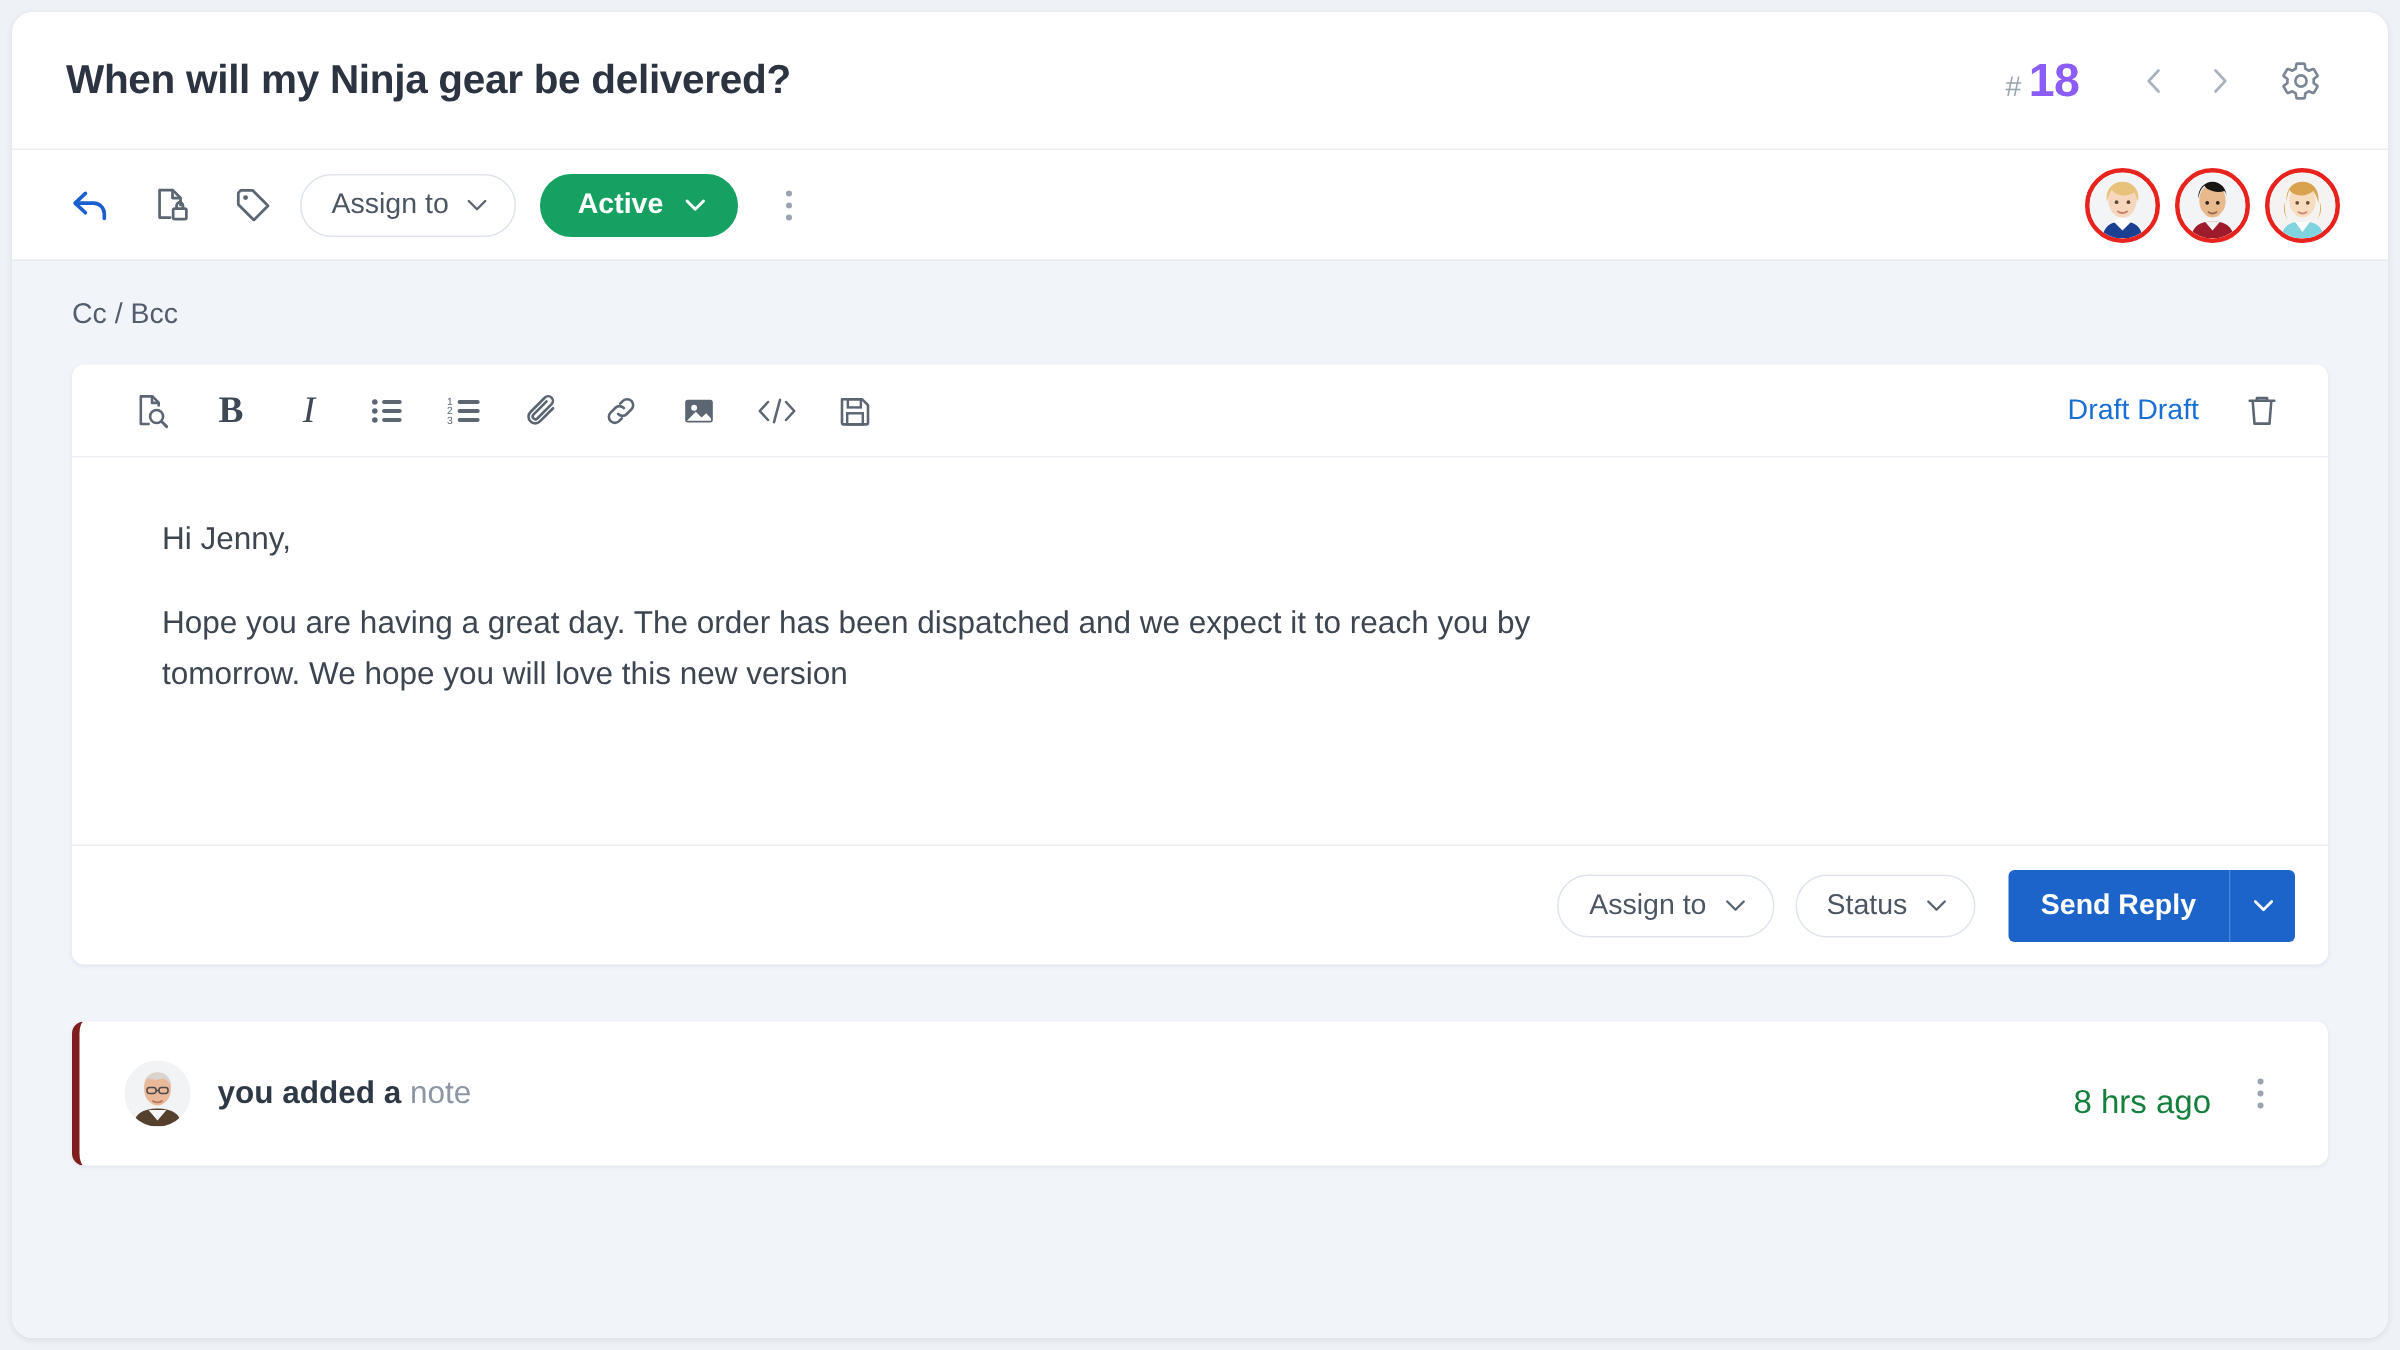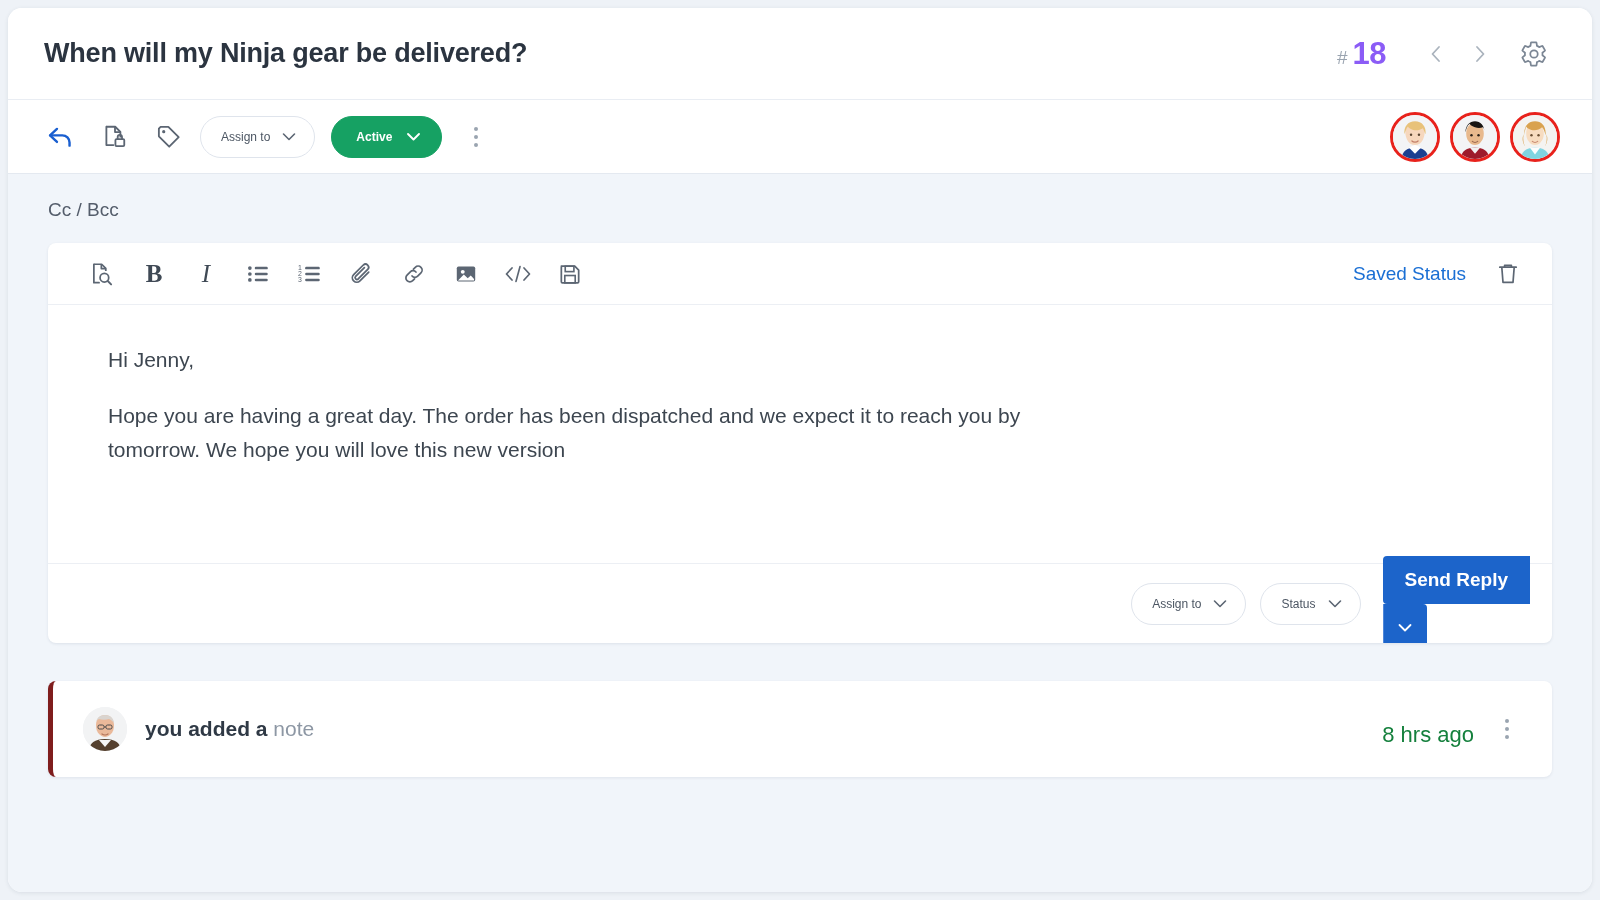--- a/index.html
+++ b/index.html
@@ -89,21 +89,21 @@
   }
   .pill {
     display: inline-flex;
     align-items: center;
     gap: 12px;
     height: 42px;
     padding: 0 18px 0 20px;
     border: 1px solid #dfe4ec;
     border-radius: 21px;
     background: #fff;
-    font-size: 12px;
+    font-size: 19px;
     color: #4c5663;
     cursor: pointer;
     white-space: nowrap;
   }
   .pill.green {
     background: #16a163;
     border-color: #16a163;
     color: #fff;
     font-weight: 700;
     padding: 0 20px 0 24px;
@@ -193,21 +193,21 @@
 
   .composer-footer {
     border-top: 1px solid #eceff4;
     height: 80px;
     display: flex;
     align-items: center;
     justify-content: flex-end;
     padding: 0 22px 0 0;
     gap: 14px;
   }
-  .send-group { display: flex; align-items: flex-start; margin-left: 8px; flex-direction: column; }
+  .send-group { display: flex; align-items: flex-end; margin-left: 8px; }
   .send-main {
     background: #1c64ca;
     color: #fff;
     font-weight: 700;
     font-size: 19px;
     padding: 0 22px;
     height: 48px;
     display: flex; align-items: center;
     border-radius: 4px 0 0 4px;
     cursor: pointer;
@@ -486,21 +486,21 @@
         <div class="tool">
           <svg width="26" height="26" viewBox="0 0 24 24" fill="none">
             <path d="M4 4.8h12.4L20 8.4v10.8a1 1 0 0 1-1 1H5a1 1 0 0 1-1-1V5.8a1 1 0 0 1 1-1z" stroke="#5c6673" stroke-width="1.6" stroke-linejoin="round"></path>
             <rect x="7.6" y="4.8" width="8" height="5" stroke="#5c6673" stroke-width="1.5"></rect>
             <rect x="7.2" y="13.4" width="9.6" height="6.8" stroke="#5c6673" stroke-width="1.5"></rect>
           </svg>
         </div>
 
         <div class="spacer"></div>
 
-        <div class="saved-draft">Saved Status</div>
+        <div class="saved-draft">Draft Draft</div>
 
         <div class="trash-btn">
           <svg width="24" height="26" viewBox="0 0 24 26" fill="none">
             <path d="M3.8 6.2h16.4" stroke="#5c6673" stroke-width="1.7" stroke-linecap="round"></path>
             <path d="M8.6 6.2V4.4h6.8v1.8" stroke="#5c6673" stroke-width="1.7" stroke-linejoin="round"></path>
             <path d="M5.8 6.2 L7 21.4h10 L18.2 6.2" stroke="#5c6673" stroke-width="1.7" stroke-linejoin="round"></path>
           </svg>
         </div>
       </div>
 

